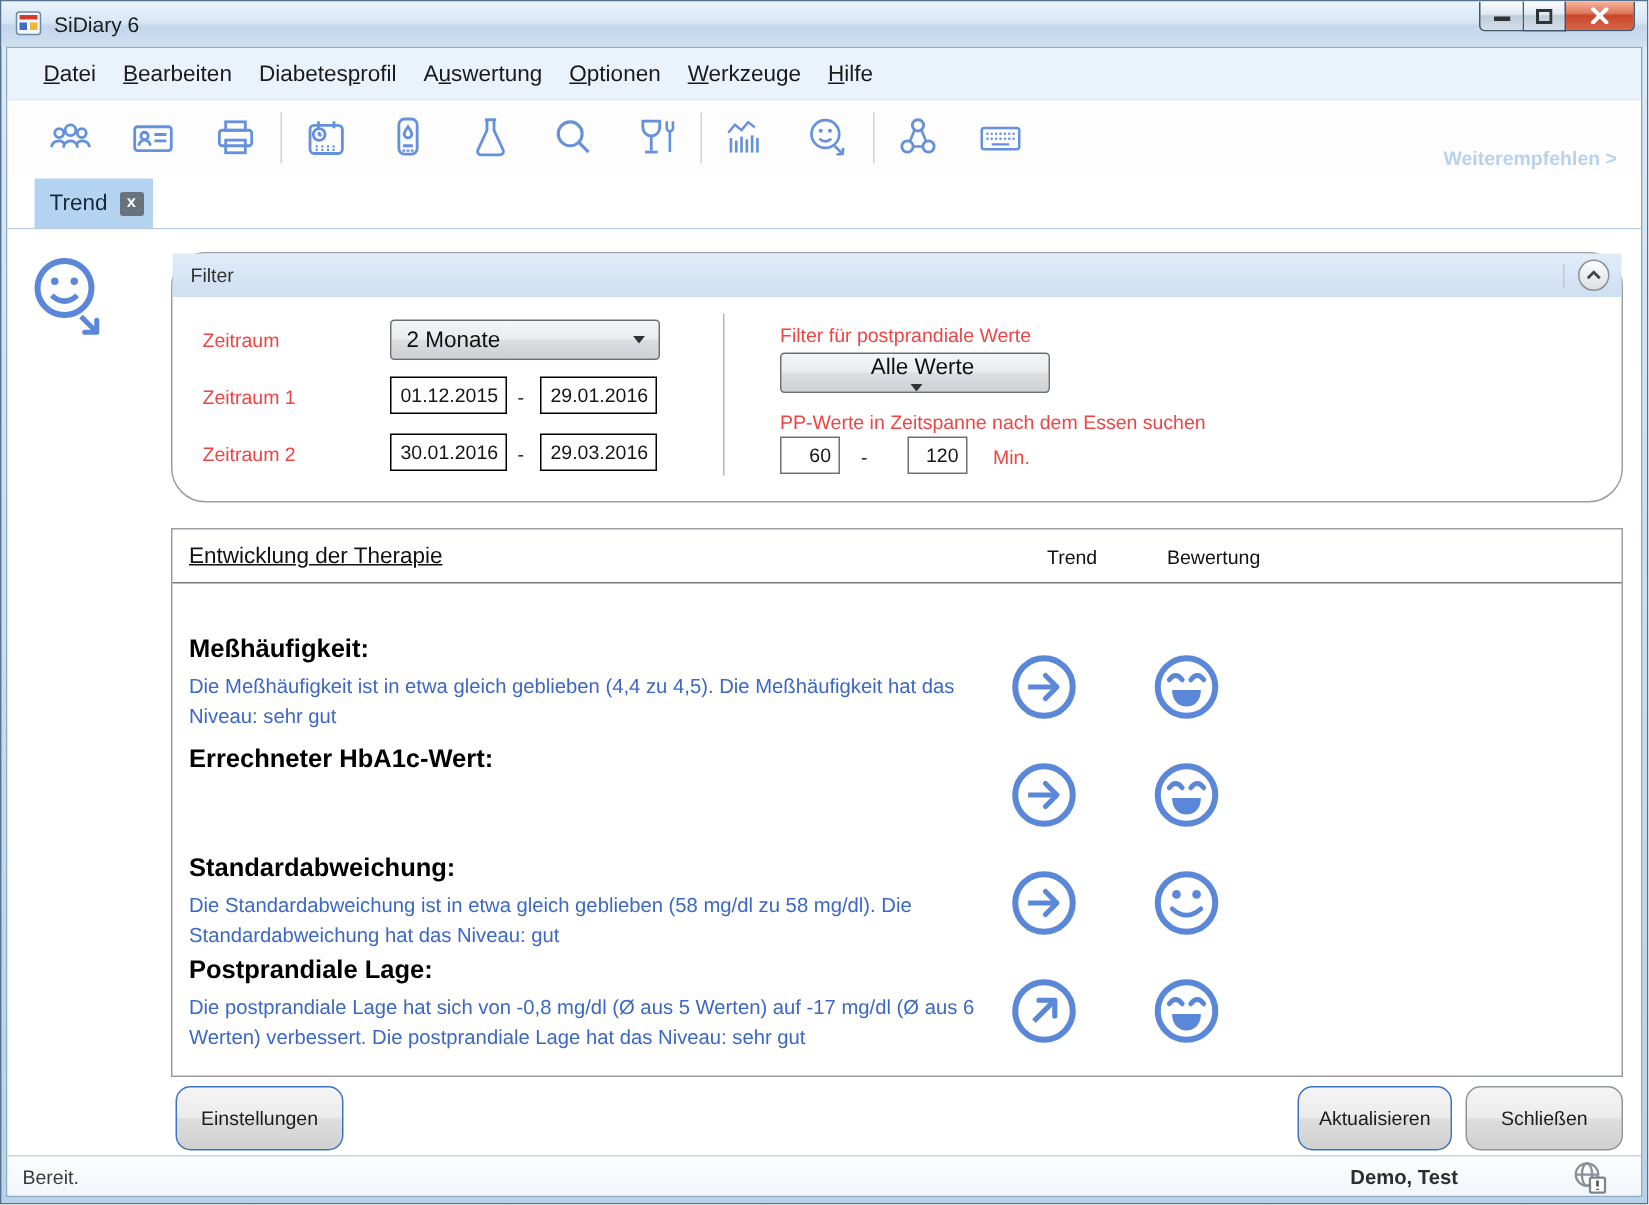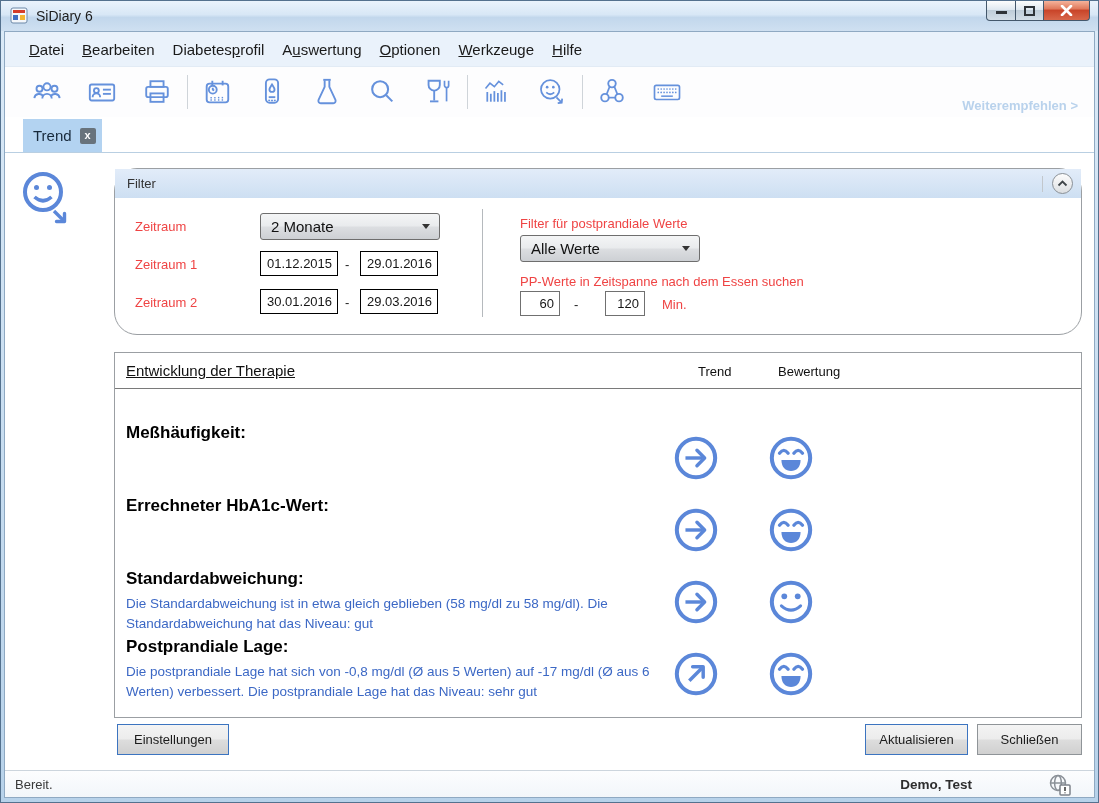--- a/index.html
+++ b/index.html
@@ -79,23 +79,23 @@
   .mp-col.rating { left:663px; }
 
   .trow { position:absolute; left:11px; width:946px; }
   .trow-title { font-size:17px; font-weight:bold; color:#000; }
   .trow-text { margin-top:5px; width:545px; font-size:13.5px; line-height:1.45; color:#3c68c5; }
   .row-icon { position:absolute; }
   .row-icon.trend { left:558px; }
   .row-icon.rating { left:653px; }
 
   
-  .btn { position:absolute; height:31px; font-size:13px; color:#1c1c1c; text-align:center;
+  .btn { position:absolute; height:43px; font-size:13px; color:#1c1c1c; text-align:center;
     background:linear-gradient(to bottom,#f4f4f4 0%,#ececec 48%,#dddddd 52%,#d0d0d0 100%);
-    border-radius:0; display:flex; align-items:center; justify-content:center;
+    border-radius:10px; display:flex; align-items:center; justify-content:center;
     font-family:"Liberation Sans",sans-serif; }
   .btn.blue { border:1px solid #3c74c0; }
   .btn.gray { border:1px solid #8f9498; }
   .btn-einstellungen { left:112px; top:571px; width:112px; }
   .btn-aktualisieren { left:860px; top:571px; width:103px; }
   .btn-schliessen { left:972px; top:571px; width:105px; }
 
   
   .statusbar { height:27px; background:linear-gradient(#fcfdfe,#f2f6fa); border-top:1px solid #ccd5dd;
     position:relative; display:flex; align-items:center; }
@@ -355,40 +355,41 @@
           <input class="date-input" style="left: 245px; top: 82px; width: 78px;" value="29.01.2016">
 
           <span class="f-label" style="left:20px; top:126px;">Zeitraum 2</span>
           <input class="date-input" style="left: 145px; top: 120px; width: 78px;" value="30.01.2016">
           <span class="dash" style="left:230px; top:126px;">-</span>
           <input class="date-input" style="left: 245px; top: 120px; width: 78px;" value="29.03.2016">
 
           <div class="v-div" style="left:367px; top:40px; height:108px;"></div>
 
           <span class="f-label" style="left:405px; top:47px;">Filter für postprandiale Werte</span>
-          <div class="combo" style="left:405px; top:66px; width:180px;">
+          <div class="combo" style="left:405px; top:66px; width:180px;flex-direction:column;">
             <span class="combo-text">Alle Werte</span>
             <span class="combo-arrow"></span>
           </div>
           <span class="f-label" style="left:405px; top:105px;">PP-Werte in Zeitspanne nach dem Essen suchen</span>
           <input class="num-input" style="left: 405px; top: 122px;" value="60">
           <span class="dash" style="left:459px; top:128px;">-</span>
           <input class="num-input" style="left: 490px; top: 122px;" value="120">
           <span class="f-label" style="left:547px; top:128px;">Min.</span>
         </div>
 
         <div class="panel main-panel">
           <div class="mp-header">
             <span class="mp-title">Entwicklung der Therapie</span>
             <span class="mp-col trend">Trend</span>
             <span class="mp-col rating">Bewertung</span>
           </div>
 
           <div class="trow" style="top:70px;">
             <div class="trow-title">Meßhäufigkeit:</div>
+            <div class="trow-text">Die Meßhäufigkeit ist in etwa gleich geblieben (4,4 zu 4,5). Die Meßhäufigkeit hat das Niveau: sehr gut</div>
           </div>
           <svg class="row-icon trend" style="top:82px;" width="46" height="46">
               <use href="#i-arrow-right"></use>
             </svg>
           <svg class="row-icon rating" style="top:82px;" width="46" height="46">
               <use href="#i-smile-laugh"></use>
             </svg>
 
           <div class="trow" style="top:143px;">
             <div class="trow-title">Errechneter HbA1c-Wert:</div>

